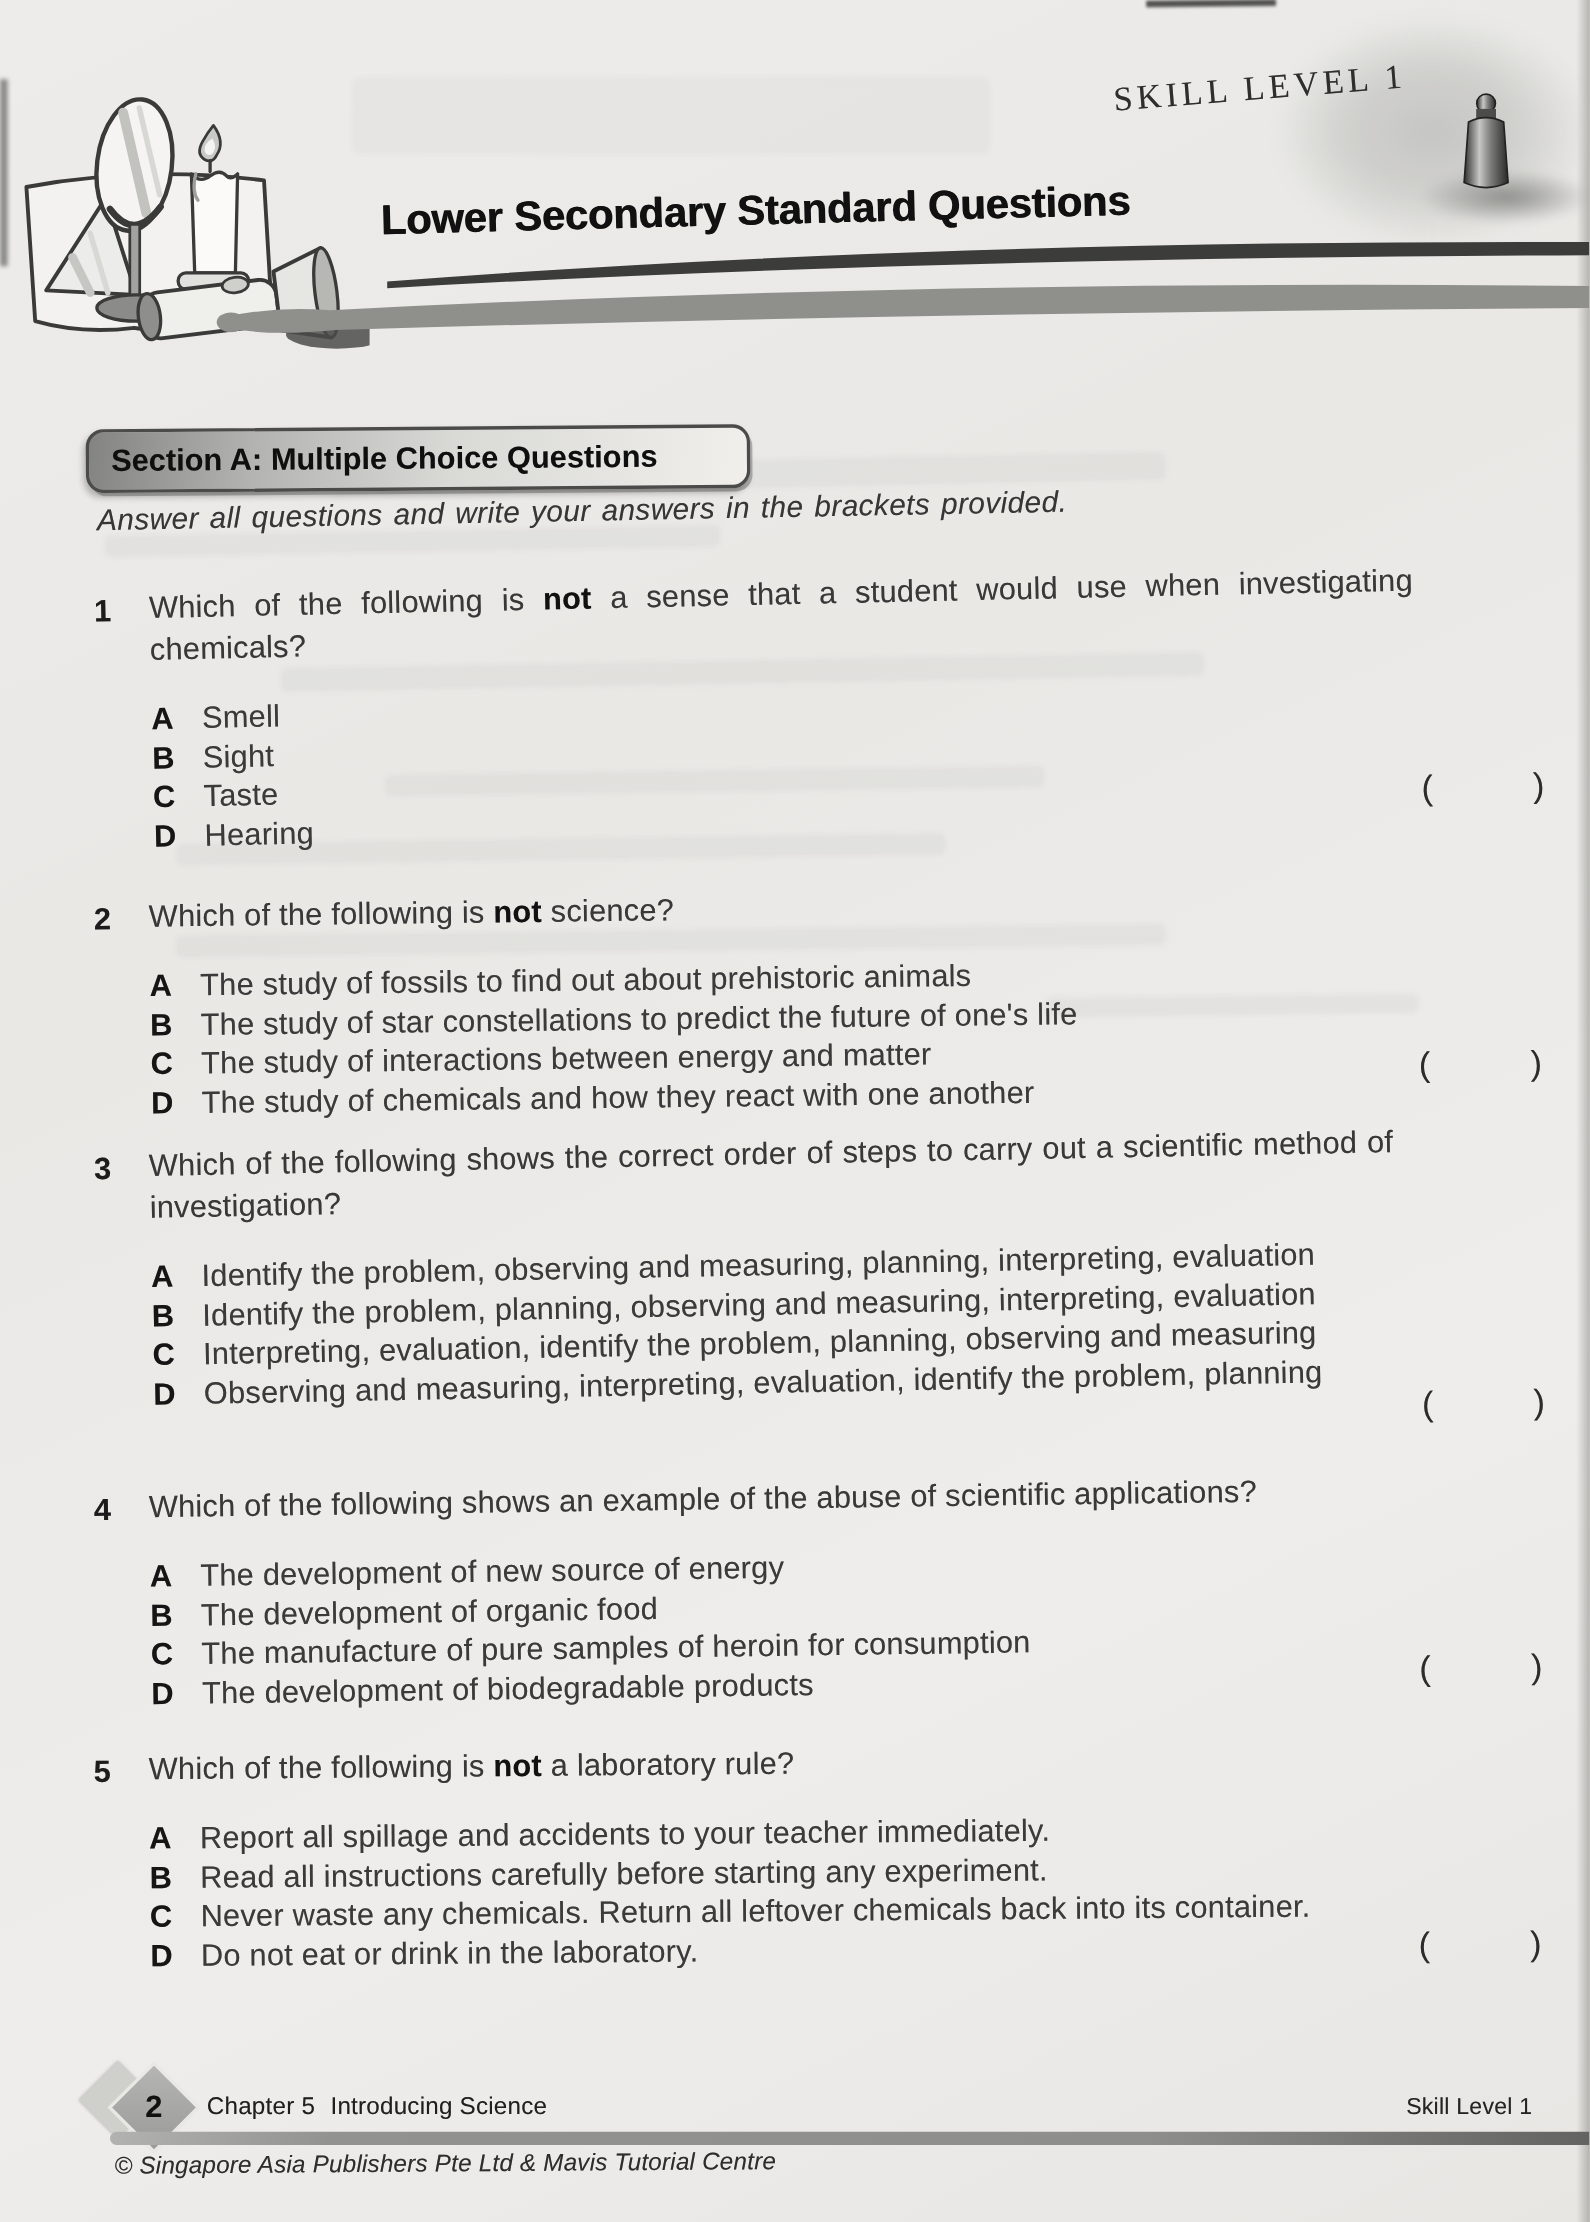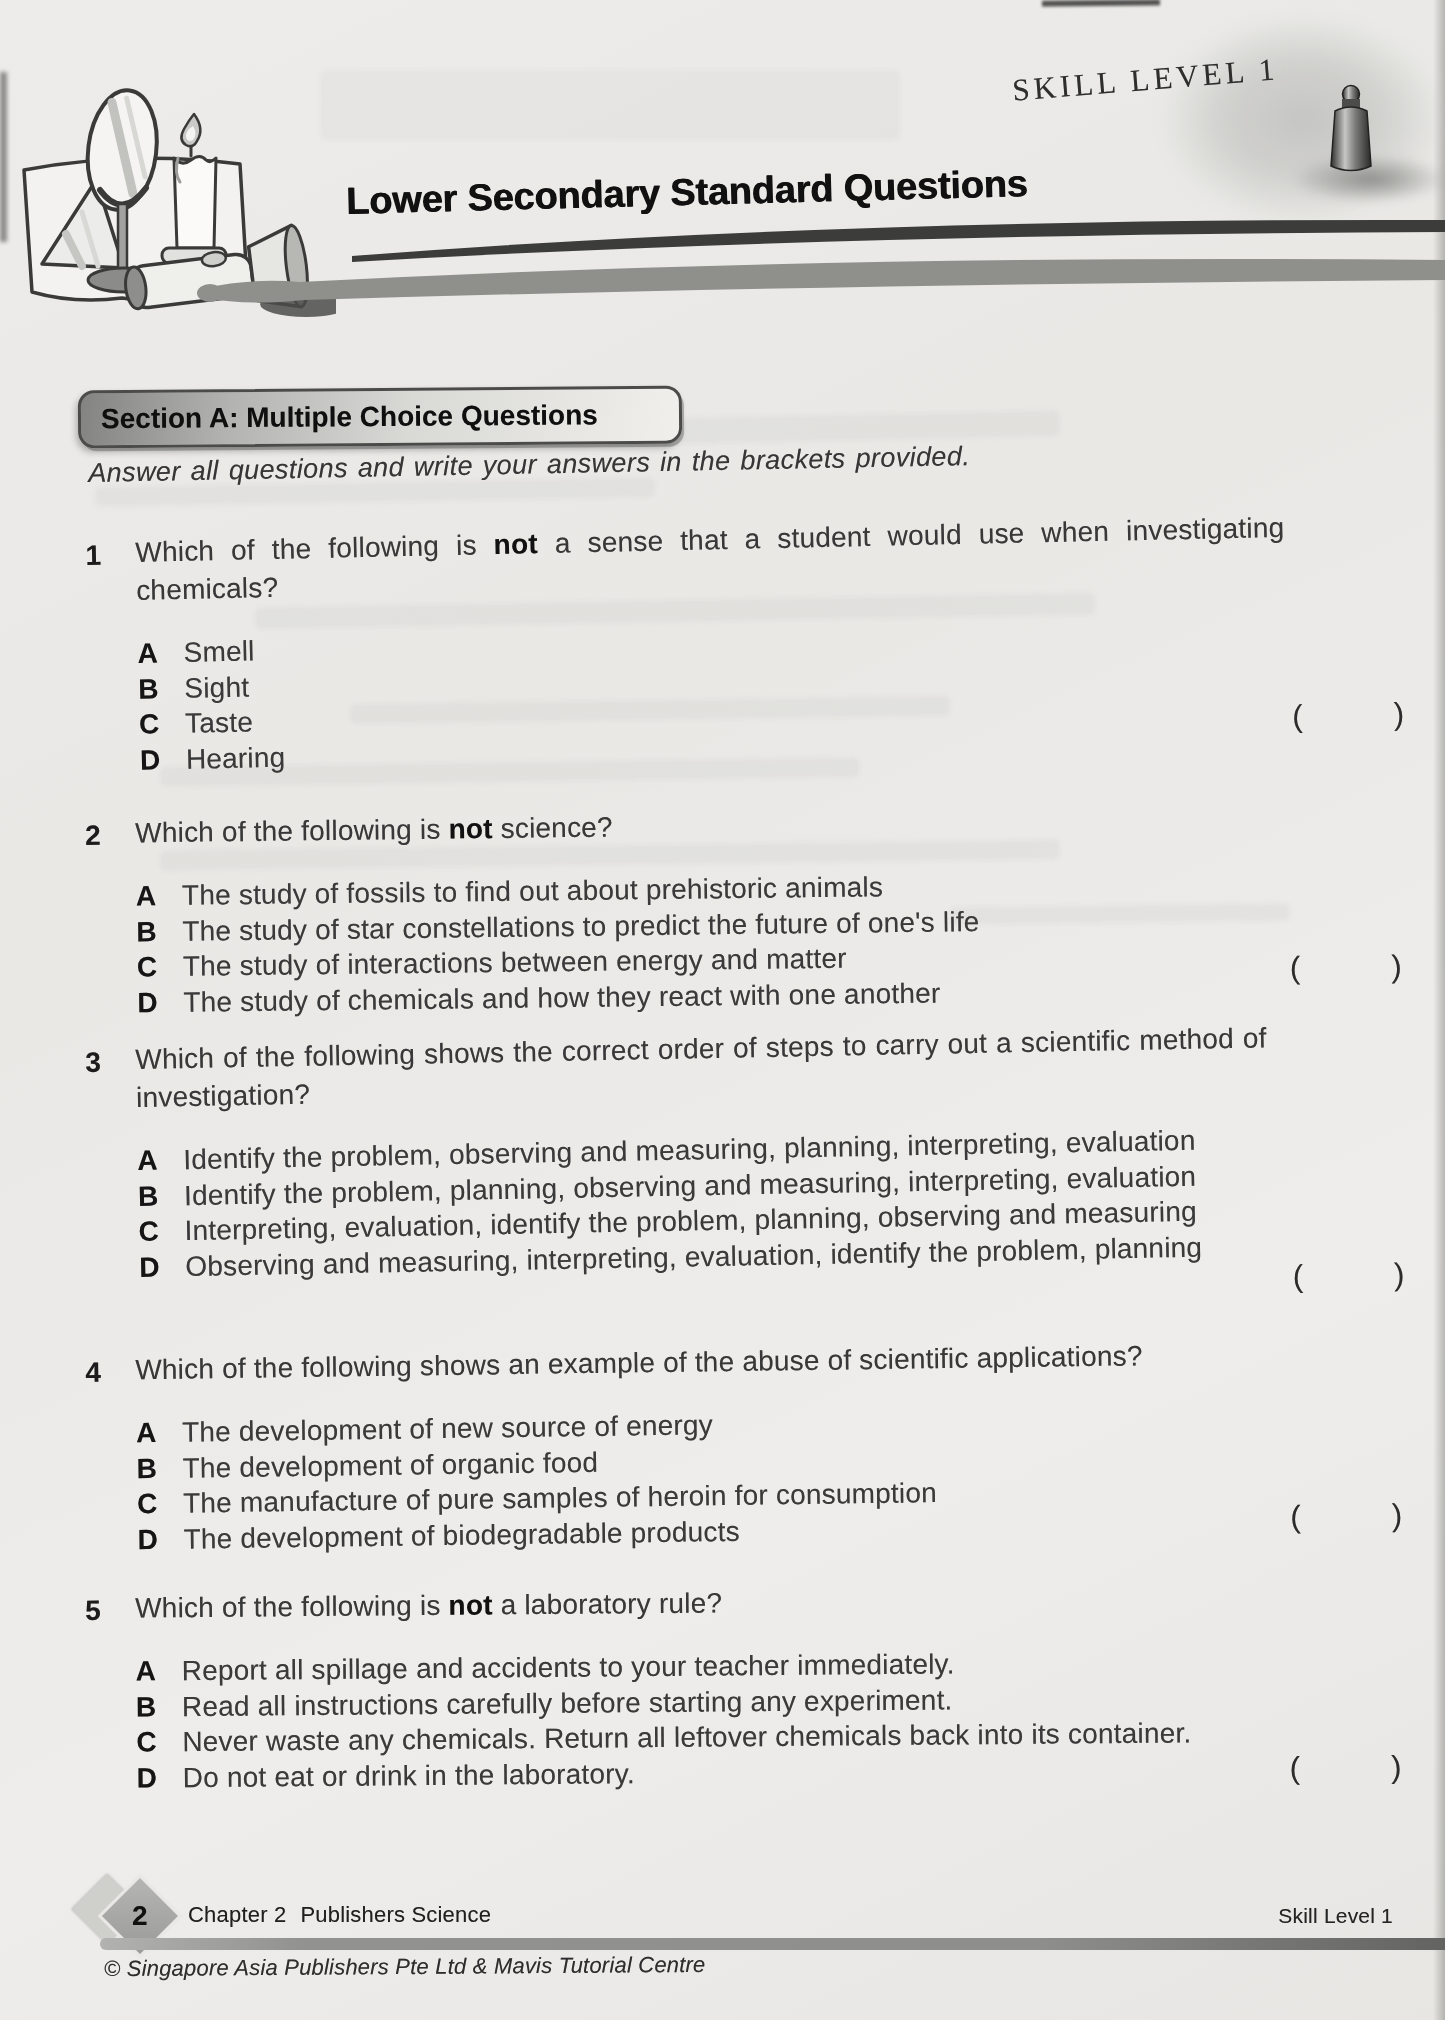--- a/index.html
+++ b/index.html
@@ -307,18 +307,18 @@
         </div>
       </div>
     </div>
 
   <div class="diamond light"></div>
   <div class="diamond main">
     <span class="num">2</span>
   </div>
   <div class="footer-bar"></div>
   <div class="footer-left">
-    <span>Chapter 2</span><span class="gap"></span><span>Publishers Science</span>
+    <span>Chapter 5</span><span class="gap"></span><span>Introducing Science</span>
   </div>
   <div class="footer-right">Skill Level 1</div>
   <div class="copyright">© Singapore Asia Publishers Pte Ltd &amp; Mavis Tutorial Centre</div>
 
 </div>
 
 </body></html>

